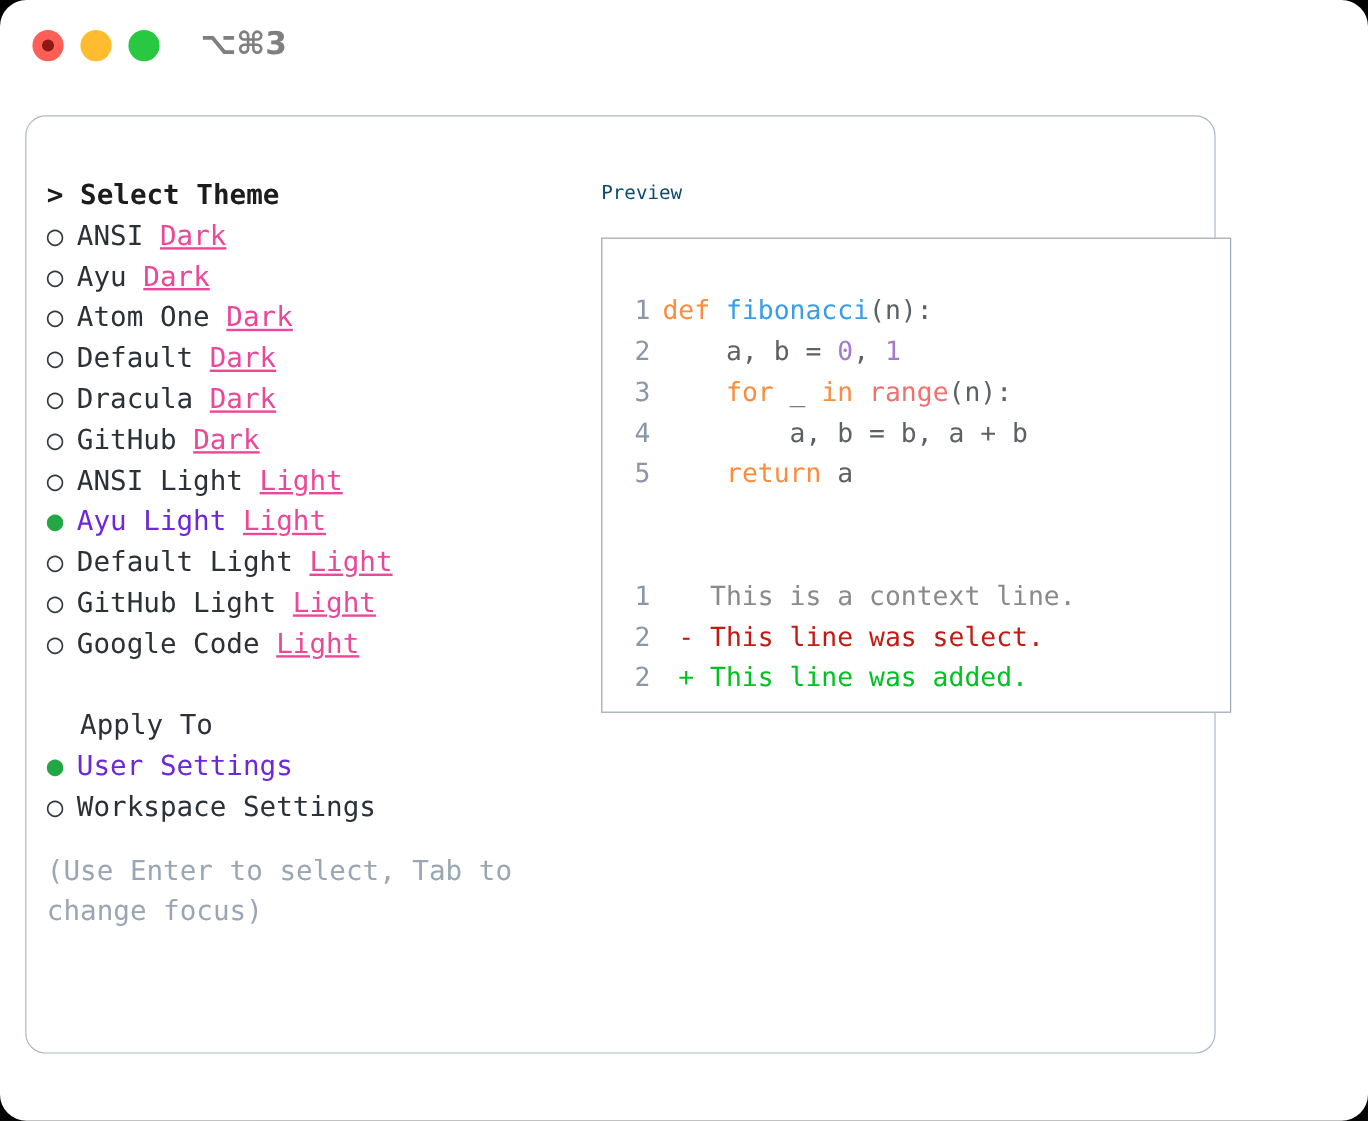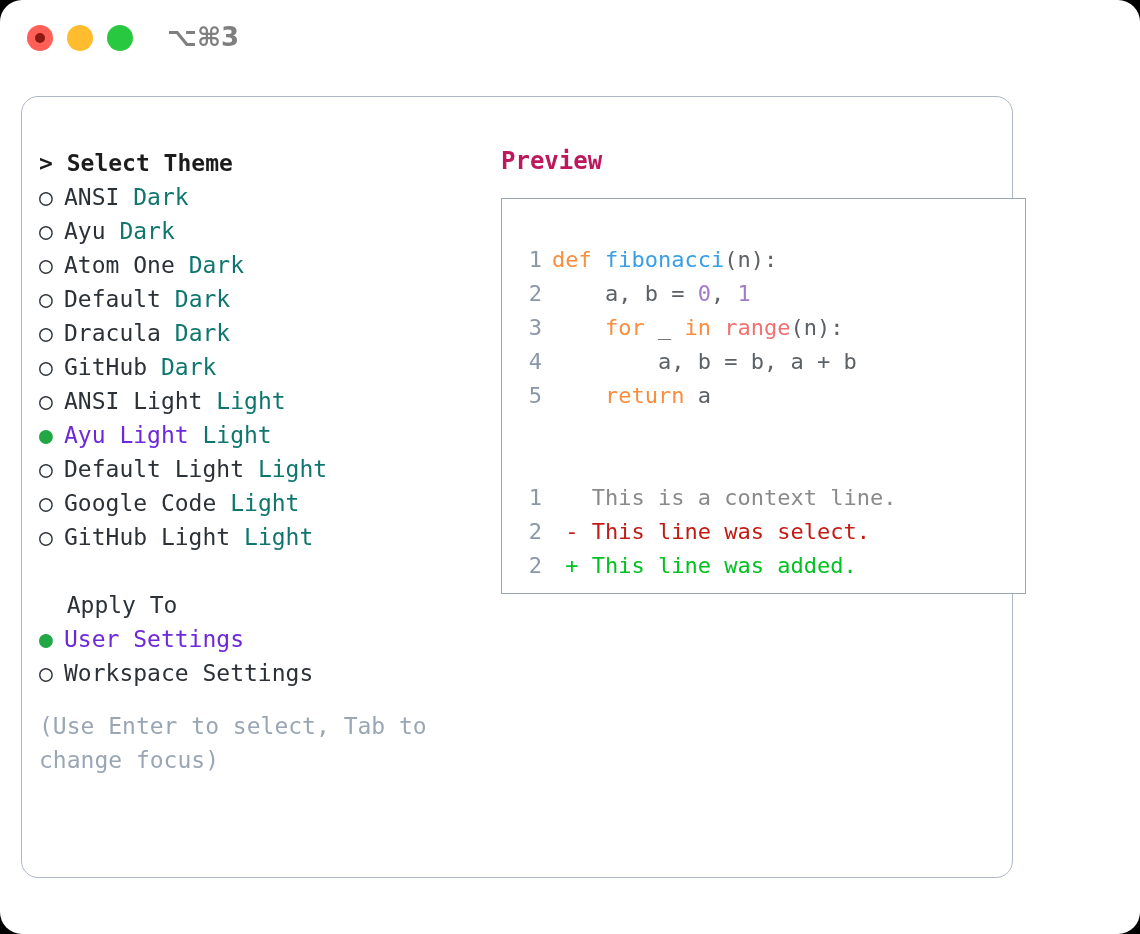--- a/index.html
+++ b/index.html
@@ -114,21 +114,21 @@
   .marker {
     display: inline-block;
     width: 25px;
     color: #333a40;
   }
   .marker.dot-filled {
     color: #22A745;
   }
   .row.selected .label { color: #6d28d9; }
   .label { color: #2b3136; }
-  .variant { color: #0f766e; }
+  .variant { color: #ec4899; text-decoration: underline; }
 
   .group-gap { height: 34px; }
 
   .section-label {
     font-size: 23px;
     line-height: 34px;
     color: #2b3136;
     white-space: pre;
   }
 
@@ -136,23 +136,23 @@
     font-size: 23px;
     line-height: 34px;
     color: #9AA6B4;
     white-space: pre-wrap;
     width: 410px;
     margin-top: 19px;
   }
 
   
   .preview-title {
-    font-size: 24px;
-    font-weight: bold;
-    color: #be185d;
+    font-size: 16px;
+    font-weight: normal;
+    color: #0c4a6e;
     line-height: 30px;
   }
   .preview-box {
     margin-top: 22px;
     width: 525px;
     height: 396px;
     border: 1px solid #9AA6B4;
     box-sizing: border-box;
     background: #ffffff;
     padding: 44px 0 0 18px;
@@ -203,22 +203,22 @@
       <div id="theme-list">
           <div class="row"><span class="marker">○</span><span class="label">ANSI</span> <span class="variant">Dark</span></div>
           <div class="row"><span class="marker">○</span><span class="label">Ayu</span> <span class="variant">Dark</span></div>
           <div class="row"><span class="marker">○</span><span class="label">Atom One</span> <span class="variant">Dark</span></div>
           <div class="row"><span class="marker">○</span><span class="label">Default</span> <span class="variant">Dark</span></div>
           <div class="row"><span class="marker">○</span><span class="label">Dracula</span> <span class="variant">Dark</span></div>
           <div class="row"><span class="marker">○</span><span class="label">GitHub</span> <span class="variant">Dark</span></div>
           <div class="row"><span class="marker">○</span><span class="label">ANSI Light</span> <span class="variant">Light</span></div>
           <div class="row selected"><span class="marker dot-filled">●</span><span class="label">Ayu Light</span> <span class="variant">Light</span></div>
           <div class="row"><span class="marker">○</span><span class="label">Default Light</span> <span class="variant">Light</span></div>
+          <div class="row"><span class="marker">○</span><span class="label">GitHub Light</span> <span class="variant">Light</span></div>
           <div class="row"><span class="marker">○</span><span class="label">Google Code</span> <span class="variant">Light</span></div>
-          <div class="row"><span class="marker">○</span><span class="label">GitHub Light</span> <span class="variant">Light</span></div>
         </div>
 
       <div class="group-gap"></div>
 
       <div class="section-label">  Apply To</div>
 
       <div id="apply-to-list">
           <div class="row selected"><span class="marker dot-filled">●</span><span class="label">User Settings</span></div>
           <div class="row"><span class="marker">○</span><span class="label">Workspace Settings</span></div>
         </div>

